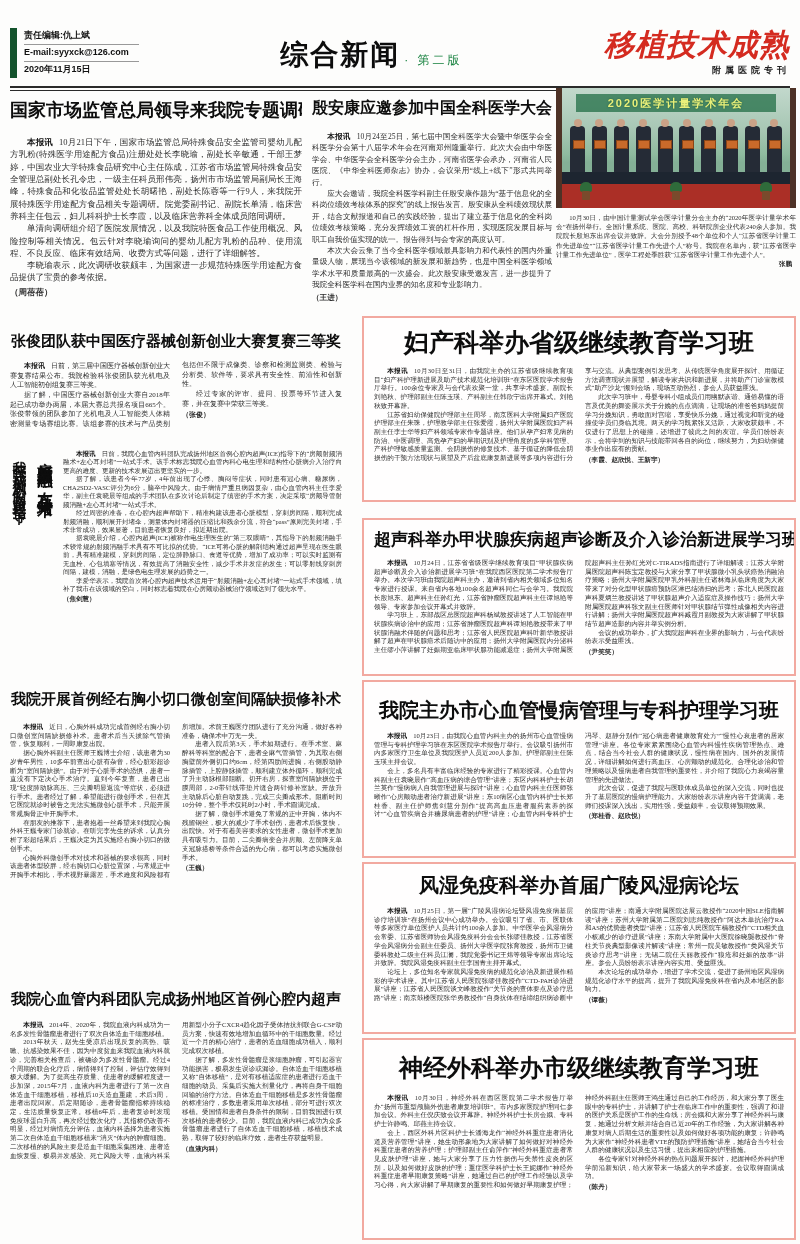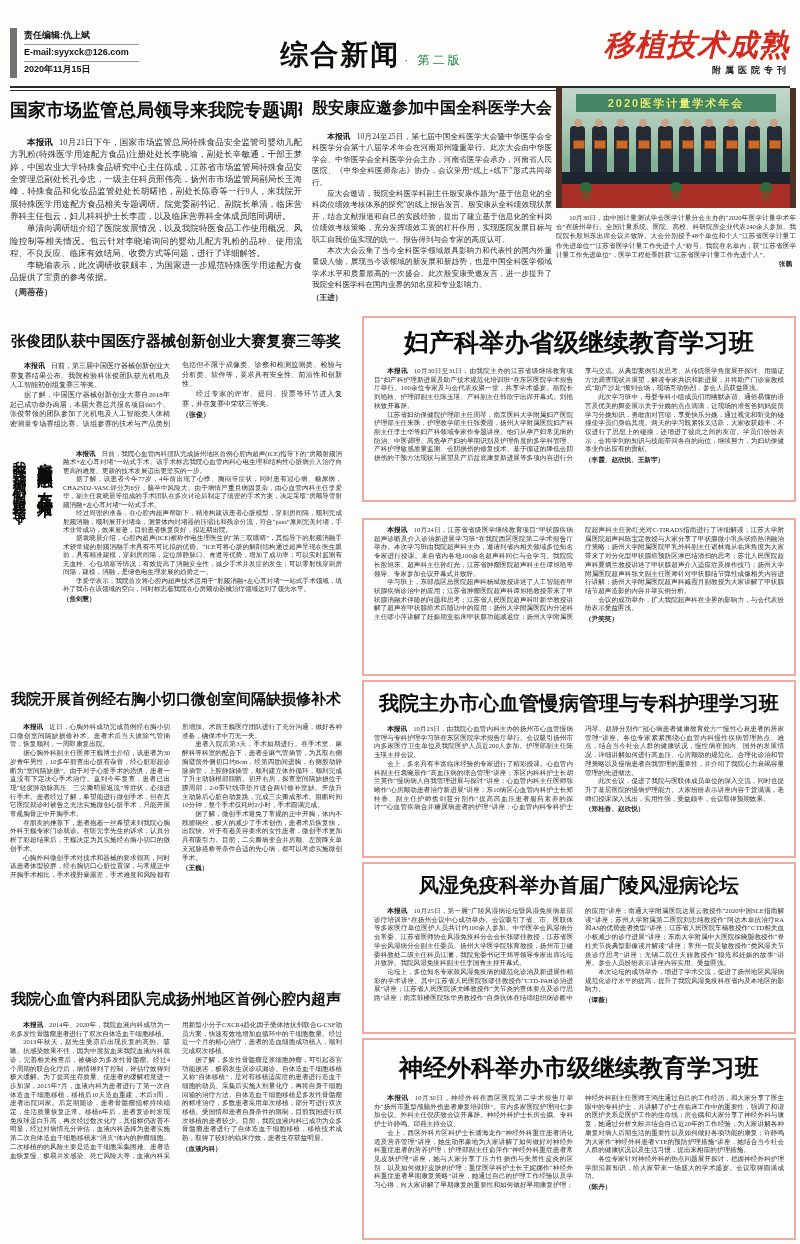--- a/index.html
+++ b/index.html
@@ -8,21 +8,21 @@
     --ink:#1b1b1b;
     --body-ink:#2e2e2e;
   }
   *{box-sizing:border-box;margin:0;padding:0;}
   html,body{width:800px;height:1244px;overflow:hidden;background:#fbfbfa;}
   body{font-family:"Liberation Serif","DejaVu Serif",serif;color:var(--body-ink);}
   .sheet{position:relative;width:800px;height:1244px;background:#fdfdfc;}
 
   
   .hdr{position:absolute;left:10px;top:28px;width:780px;height:54px;display:flex;align-items:flex-start;justify-content:space-between;}
-  .hdr-left{border-left:7px solid #737373;padding-left:7px;font-family:"Liberation Sans","DejaVu Sans",sans-serif;font-weight:bold;font-size:9px;line-height:1.1;color:#111;}
+  .hdr-left{border-left:7px solid #14532d;padding-left:7px;font-family:"Liberation Sans","DejaVu Sans",sans-serif;font-weight:bold;font-size:9px;line-height:1.1;color:#111;}
   .hdr-left div{padding:3px 10px 3px 0;border-bottom:1px solid #999;}
   .hdr-left div:last-child{border-bottom:none;}
   .hdr-center{text-align:center;padding-top:8px;white-space:nowrap;}
   .sec-title{font-family:"Liberation Sans","DejaVu Sans",sans-serif;font-weight:900;font-size:28px;letter-spacing:2px;color:#0c0c0c;}
   .sec-page{font-family:"Liberation Sans","DejaVu Sans",sans-serif;font-size:12px;color:#15803d;letter-spacing:3px;}
   .hdr-right{text-align:right;padding-top:2px;}
   .paper-name{font-family:"DejaVu Serif","Liberation Serif",serif;font-style:italic;font-weight:bold;font-size:30px;line-height:1;color:var(--accent-red);letter-spacing:1px;}
   .paper-sub{font-family:"Liberation Sans","DejaVu Sans",sans-serif;font-size:9px;font-weight:bold;color:#222;letter-spacing:4px;margin-top:4px;}
   .hdr-rule{position:absolute;left:10px;top:86px;width:780px;height:5px;border-top:2px solid #2a2a2a;border-bottom:1px solid #2a2a2a;}
 
@@ -78,21 +78,21 @@
   #art-xueye{left:10px;top:986px;width:332px;height:254px;}
   #art-xueye h2{font-size:15px;margin:4px 0 12px;}
 
   
   .pinkbox{border:2px solid var(--box-border);background:#fffefe;padding:6px 10px;}
   #art-fuchanke{left:362px;top:316px;width:434px;height:186px;}
   #art-fuchanke h2{font-size:25px;margin:2px 0 8px;}
   #art-chaosheng{left:362px;top:518px;width:434px;height:158px;}
   #art-chaosheng h2{font-size:17px;margin:2px 0 8px;}
   #art-xinxueguan{left:362px;top:680px;width:434px;height:178px;}
-  #art-xinxueguan h2{font-size:20px;margin:2px 0 8px;}
+  #art-xinxueguan h2{font-size:20px;margin:9px 0 8px;}
   #art-fengshi{left:362px;top:862px;width:434px;height:172px;}
   #art-fengshi h2{font-size:20px;margin:2px 0 8px;}
   #art-shenjing{left:362px;top:1038px;width:434px;height:202px;}
   #art-shenjing h2{font-size:24px;margin:6px 0 10px;}
 </style>
 </head>
 <body>
 
 <div class="sheet">
 
@@ -215,20 +215,21 @@
     <h2>妇产科举办省级继续教育学习班</h2>
     <div class="body cols2 fs-c">
       <p><b class="lede">本报讯</b><span>10月30日至31日，由我院主办的江苏省级继续教育项目“妇产科护理新进展及助产技术规范化培训班”在东区医院学术报告厅举行。100余位专家及与会代表欢聚一堂，共享学术盛宴。副院长刘艳秋、护理部副主任陈玉瑛、产科副主任韩欣宁出席开幕式。刘艳秋致开幕辞。</span></p>
       <p>江苏省妇幼保健院护理部主任周琴，南京医科大学附属妇产医院护理部主任朱珠，护理教学部主任张爱霞，扬州大学附属医院妇产科副主任李士华等妇产科领域专家作专题讲座。他们从孕产妇常见病的防治、中医调理、高危孕产妇的早期识别及护理角度的多学科管理、产科护理敏感质量监测、会阴损伤的修复技术、基于循证的降低会阴损伤的干预方法现状与展望及产后盆底康复新进展等多项内容进行分享与交流。从典型案例引发思考、从传统医学角度展开探讨、用循证方法调查现状并展望，解读专家共识和新进展，并将助产门诊宣教模式“助产沙龙”搬到会场，现场互动热烈，参会人员获益匪浅。</p>
       <p>此次学习班中，母婴专科小组成员们用幽默诙谐、通俗易懂的语言及优美的舞姿展示关于分娩的点点滴滴，让现场的准爸爸妈妈提前学习分娩知识，勇敢面对宫缩，享受快乐分娩，通过视觉和听觉的碰撞使学员们身临其境。两天的学习既紧张又活跃，大家收获颇丰，不仅进行了思想上的碰撞，还增进了彼此之间的友谊。学员们纷纷表示，会将学到的知识与技能带回各自的岗位，继续努力，为妇幼保健事业作出应有的贡献。</p>
       <div class="sig">（李霞、赵欣悦、王新宇）</div>
     </div>
   </article>
 
   <article class="art pinkbox" id="art-chaosheng">
+    <h2>超声科举办甲状腺疾病超声诊断及介入诊治新进展学习班</h2>
     <div class="body cols2 fs-c">
       <p><b class="lede">本报讯</b><span>10月24日，江苏省省级医学继续教育项目“甲状腺疾病超声诊断及介入诊治新进展学习班”在我院西区医院第二学术报告厅举办。本次学习班由我院超声科主办，邀请到省内相关领域多位知名专家进行授课。来自省内各地100余名超声科同仁与会学习。我院院长殷旭东、超声科主任孙红光，江苏省肿瘤医院超声科主任谭旭艳等领导、专家参加会议开幕式并致辞。</span></p>
       <p>学习班上，东部战区总医院超声科杨斌教授讲述了人工智能在甲状腺疾病诊治中的应用；江苏省肿瘤医院超声科谭旭艳教授带来了甲状腺消融术伴随的问题和思考；江苏省人民医院超声科叶新华教授讲解了超声在甲状腺癌术后随访中的应用；扬州大学附属医院内分泌科主任缪小萍讲解了妊娠期亚临床甲状腺功能减退症；扬州大学附属医院超声科主任孙红光对C-TIRADS指南进行了详细解读；江苏大学附属医院超声科陈宝定教授与大家分享了甲状腺微小乳头状癌热消融治疗策略；扬州大学附属医院甲乳外科副主任诸林海从临床角度为大家带来了对分化型甲状腺癌预防区淋巴结清扫的思考；苏北人民医院超声科夏炳兰教授讲述了甲状腺超声介入适应症及操作技巧；扬州大学附属医院超声科张文副主任医师针对甲状腺结节弹性成像相关内容进行讲解；扬州大学附属医院超声科臧霞月副教授为大家讲解了甲状腺结节超声造影的内容并举实例分析。</p>
       <p>会议的成功举办，扩大我院超声科在业界的影响力，与会代表纷纷表示受益匪浅。</p>
       <div class="sig">（尹笑笑）</div>
     </div>
   </article>
 
   <article class="art pinkbox" id="art-xinxueguan">
     <h2>我院主办市心血管慢病管理与专科护理学习班</h2>

